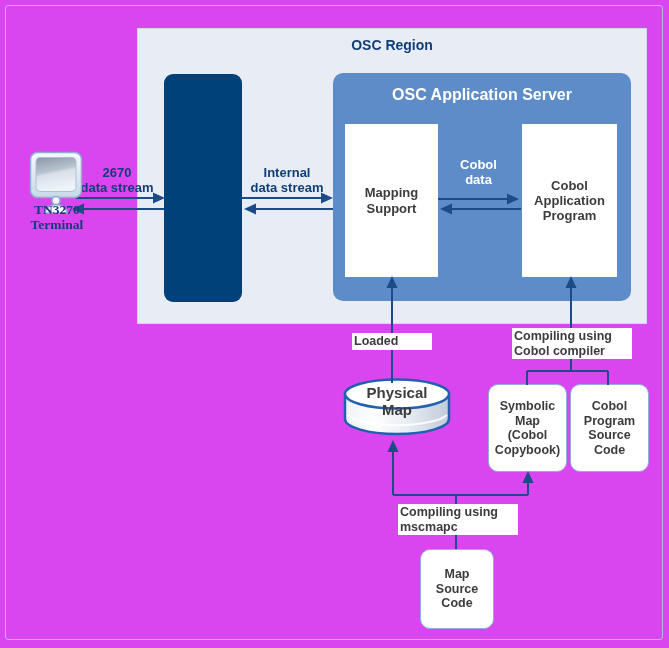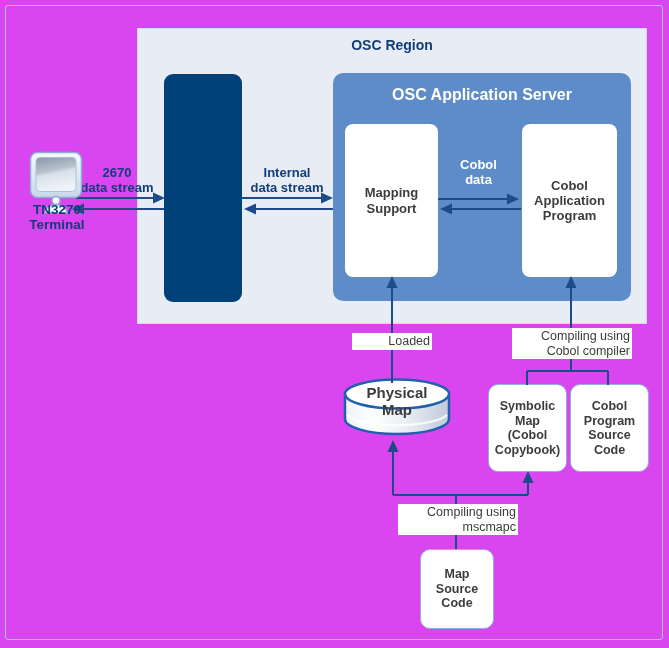--- a/index.html
+++ b/index.html
@@ -26,21 +26,21 @@
   }
   .server {
     position:absolute; left:333px; top:73px; width:298px; height:228px;
     background:var(--server-fill,#5e8cc8); border-radius:10px;
   }
   .server-title {
     position:absolute; left:0; top:13px; width:100%; text-align:center;
     color:#ffffff; font-weight:bold; font-size:16px;
   }
   .white-node {
-    position:absolute; background:#ffffff; border-radius:8px;
+    position:absolute; background:#ffffff; border-radius:0;
     display:flex; align-items:center; justify-content:center;
   }
   .out-node {
     position:absolute; background:#ffffff; border-radius:10px;
     border:1.5px solid var(--box-border,#8fb0d8);
     display:flex; align-items:center; justify-content:center;
   }
   .node-label {
     color:var(--node-text,#3c3c3c); font-weight:bold; font-size:13px;
     line-height:1.16; text-align:center; white-space:pre-line;
@@ -48,22 +48,22 @@
   .node-label.sm { font-size:12.5px; }
   .navy-label {
     position:absolute; color:var(--navy-text,#113e78); font-weight:bold;
     font-size:13px; line-height:1.13; text-align:center; white-space:pre-line;
   }
   .white-label {
     position:absolute; color:#ffffff; font-weight:bold;
     font-size:13px; line-height:1.13; text-align:center; white-space:pre-line;
   }
   .mask-label {
-    position:absolute; color:var(--node-text,#3c3c3c); font-weight:normal;
-    font-size:12.5px; line-height:1.16; text-align:right; white-space:pre-line;
+    position:absolute; color:var(--node-text,#3c3c3c); font-weight:bold;
+    font-size:12.5px; line-height:1.16; text-align:left; white-space:pre-line;
     background:#ffffff; padding:1px 2px;
   }
   svg .cline { stroke:var(--line,#1c4b87); stroke-width:2; fill:none; }
   svg .chead { fill:var(--line,#1c4b87); stroke:none; }
   .connectors { pointer-events:none; }
 </style>
 </head>
 <body>
 
 <div class="canvas">
@@ -188,16 +188,16 @@
         <stop offset="0.45" stop-color="#b7c2ce"></stop>
         <stop offset="0.55" stop-color="#d8e0e9"></stop>
         <stop offset="1" stop-color="#eef3f8"></stop>
       </linearGradient>
     </defs>
     <rect x="1.5" y="1.5" width="51" height="45" rx="7" fill="url(#mFrame)" stroke="#8fadd1" stroke-width="1.5"></rect>
     <rect x="7" y="6.5" width="40" height="34" rx="4" fill="url(#mScreen)" stroke="#aebfd4" stroke-width="1"></rect>
     <circle cx="27" cy="49.5" r="4" fill="#f4f8fc" stroke="#8fadd1" stroke-width="1.5"></circle>
     <path d="M16 62 Q16.5 54.5 27 53.5 Q37.5 54.5 38 62 Z" fill="#ffffff" stroke="#8fadd1" stroke-width="1.5"></path>
   </svg>
-  <div class="navy-label" style="left:20px; top:202px; width:74px; font-size:13.5px;">TN3270
+  <div class="navy-label" style="left:20px; top:202px; width:74px; font-size:13.5px;font-family:Liberation Serif, serif;">TN3270
 Terminal</div>
 
 </div>
 
 </body></html>

